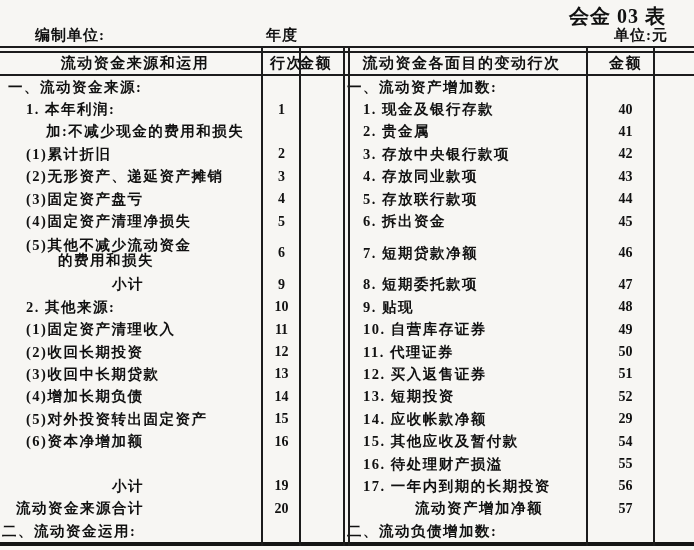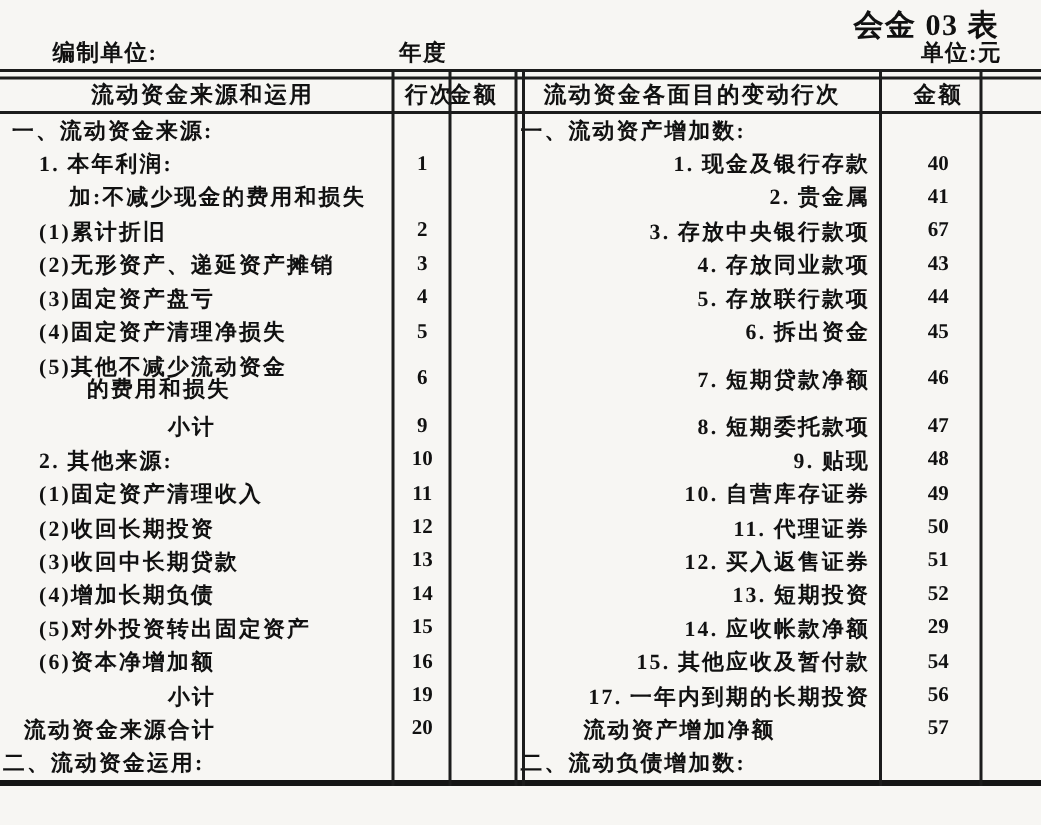--- a/index.html
+++ b/index.html
@@ -47,22 +47,22 @@
 
   
   .li-sec{padding-left:8px;}
   .li-item{padding-left:26px;}
   .li-deep{padding-left:46px;}
   .li-center{padding-left:112px;}
   .li-total{padding-left:16px;}
   .li-out{padding-left:2px;}
   
   .ri-sec{padding-left:4px;}
-  .ri-item{padding-left:36px;text-align:right;}
-  .ri-total{padding-left:46px;}
+  .ri-item{padding-left:20px;}
+  .ri-total{padding-left:72px;}
 
   .wrap2{line-height:15px;}
   .wrap2 .ln2{padding-left:32px;}
 
   
   .vlines{position:absolute;left:0;top:0;width:694px;height:100%;pointer-events:none;}
   .vl{position:absolute;top:0;bottom:0;width:2px;background:#1c1c1c;}
 </style>
 </head>
 <body>
@@ -119,21 +119,21 @@
           <div class="c c5 ri-item">2. 贵金属</div>
           <div class="c c6">41</div>
           <div class="c c7"></div>
         </div>
         <div class="row">
           <div class="c c1 li-item">(1)累计折旧</div>
           <div class="c c2">2</div>
           <div class="c c3"></div>
           <div class="c c4"></div>
           <div class="c c5 ri-item">3. 存放中央银行款项</div>
-          <div class="c c6">67</div>
+          <div class="c c6">42</div>
           <div class="c c7"></div>
         </div>
         <div class="row">
           <div class="c c1 li-item">(2)无形资产、递延资产摊销</div>
           <div class="c c2">3</div>
           <div class="c c3"></div>
           <div class="c c4"></div>
           <div class="c c5 ri-item">4. 存放同业款项</div>
           <div class="c c6">43</div>
           <div class="c c7"></div>
@@ -233,20 +233,29 @@
           <div class="c c6">29</div>
           <div class="c c7"></div>
         </div>
         <div class="row">
           <div class="c c1 li-item">(6)资本净增加额</div>
           <div class="c c2">16</div>
           <div class="c c3"></div>
           <div class="c c4"></div>
           <div class="c c5 ri-item">15. 其他应收及暂付款</div>
           <div class="c c6">54</div>
+          <div class="c c7"></div>
+        </div>
+        <div class="row">
+          <div class="c c1 li-item"></div>
+          <div class="c c2"></div>
+          <div class="c c3"></div>
+          <div class="c c4"></div>
+          <div class="c c5 ri-item">16. 待处理财产损溢</div>
+          <div class="c c6">55</div>
           <div class="c c7"></div>
         </div>
         <div class="row">
           <div class="c c1 li-center">小计</div>
           <div class="c c2">19</div>
           <div class="c c3"></div>
           <div class="c c4"></div>
           <div class="c c5 ri-item">17. 一年内到期的长期投资</div>
           <div class="c c6">56</div>
           <div class="c c7"></div>

